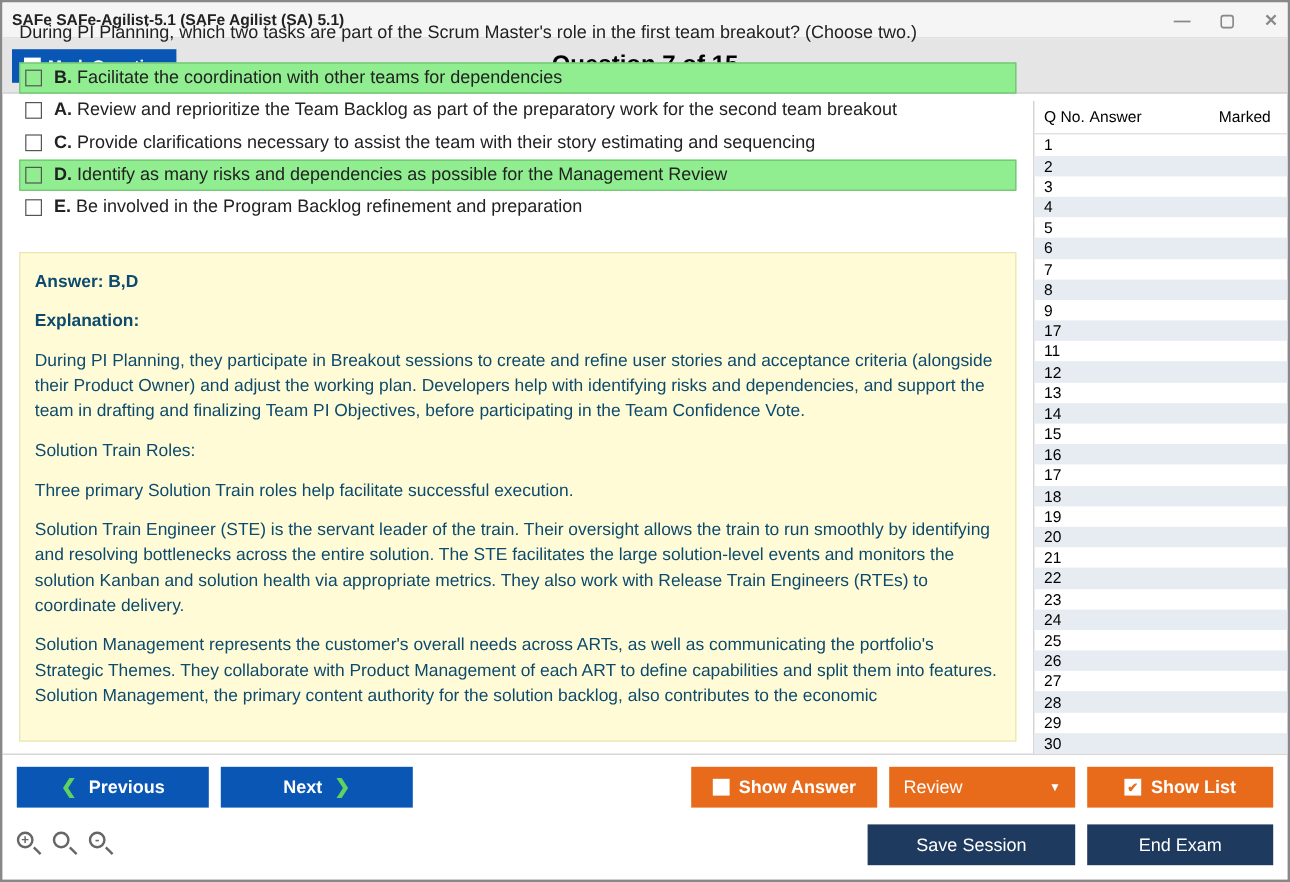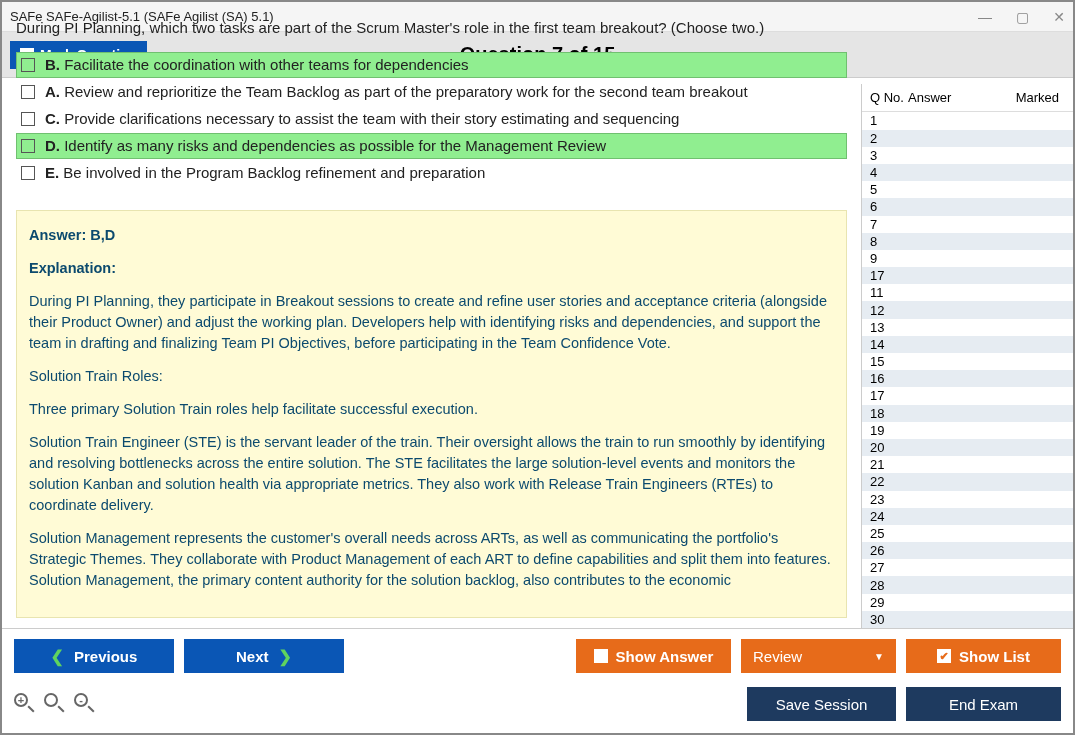--- a/index.html
+++ b/index.html
@@ -1,17 +1,17 @@
 <!DOCTYPE html>
 <html><head>
 <meta charset="utf-8">
 <style>
   * { box-sizing: border-box; margin: 0; padding: 0; font-family: Arial, sans-serif; }
   body { background: #fff; width: 1075px; height: 735px; overflow: hidden; border: 2px solid #888; }
-  .titlebar { height: 30px; display: flex; align-items: center; padding: 0 8px; background: #f5f5f5; border-bottom: 1px solid #ddd; font-size: 13px; color: #222; }
+  .titlebar { height: 30px; display: flex; align-items: center; padding: 0 8px; background: #f5f5f5; border-bottom: 1px solid #ddd; font-size: 13px; color: #222; font-weight: bold; }
   .titlebar .controls { margin-left: auto; display: flex; gap: 24px; color: #888; font-size: 14px; }
   .titlebar .controls span { cursor: default; }
   .header { height: 46px; background: #e5e5e5; border-bottom: 1px solid #ccc; display: flex; align-items: center; padding: 0 8px; position: relative; }
   .mark-btn { background: #0a56b5; color: #fff; border: none; padding: 6px 10px; font-size: 14px; font-weight: bold; display: flex; align-items: center; gap: 6px; cursor: pointer; }
   .mark-btn .box { width: 14px; height: 14px; background: #fff; display: inline-block; }
   .qtitle { position: absolute; left: 50%; transform: translateX(-50%); font-size: 20px; font-weight: bold; color: #000; }
   .main { display: flex; height: 550px; align-items: flex-end; }
   .qpanel { flex: 1; display: flex; position: relative; }
   .qcontent { flex: 1; overflow-y: auto; padding: 10px 14px; font-size: 15px; color: #222; }
   .qcontent::-webkit-scrollbar { width: 14px; }
@@ -40,21 +40,21 @@
   .frow1 { display: flex; gap: 10px; margin-bottom: 14px; }
   .btn { height: 34px; display: flex; align-items: center; justify-content: center; font-size: 15px; font-weight: bold; color: #fff; cursor: pointer; border: none; }
   .btn-blue { background: #0a56b5; }
   .btn-orange { background: #e76b1a; }
   .btn-dark { background: #1e3a5f; }
   .btn-prev { width: 160px; gap: 10px; }
   .btn-next { width: 160px; gap: 10px; }
   .btn-show { width: 155px; gap: 8px; }
   .btn-review { width: 155px; justify-content: space-between; padding: 0 12px; font-weight: normal; }
   .btn-list { width: 155px; gap: 8px; }
-  .btn-save { width: 149px; font-weight: normal; justify-content: center; }
+  .btn-save { width: 173px; font-weight: normal; justify-content: center; }
   .btn-end { width: 155px; font-weight: normal; }
   .chev { font-size: 16px; font-weight: bold; }
   .chev-l { color: #5fd35f; }
   .chev-r { color: #5fd35f; }
   .frow2 { display: flex; gap: 10px; align-items: center; }
   .zoombar { display: flex; gap: 8px; color: #555; font-size: 20px; }
   .zoom-icon { width: 22px; height: 22px; position: relative; }
   .lens { position: absolute; width: 14px; height: 14px; border: 2px solid #666; border-radius: 50%; left: 0; top: 0; display:flex; align-items:center; justify-content:center; font-size:11px; line-height:1; color:#666; font-weight:bold;}
   .handle { position: absolute; width: 8px; height: 2px; background: #666; transform: rotate(45deg); left: 13px; top: 15px; }
   .spacer { flex: 1; }

